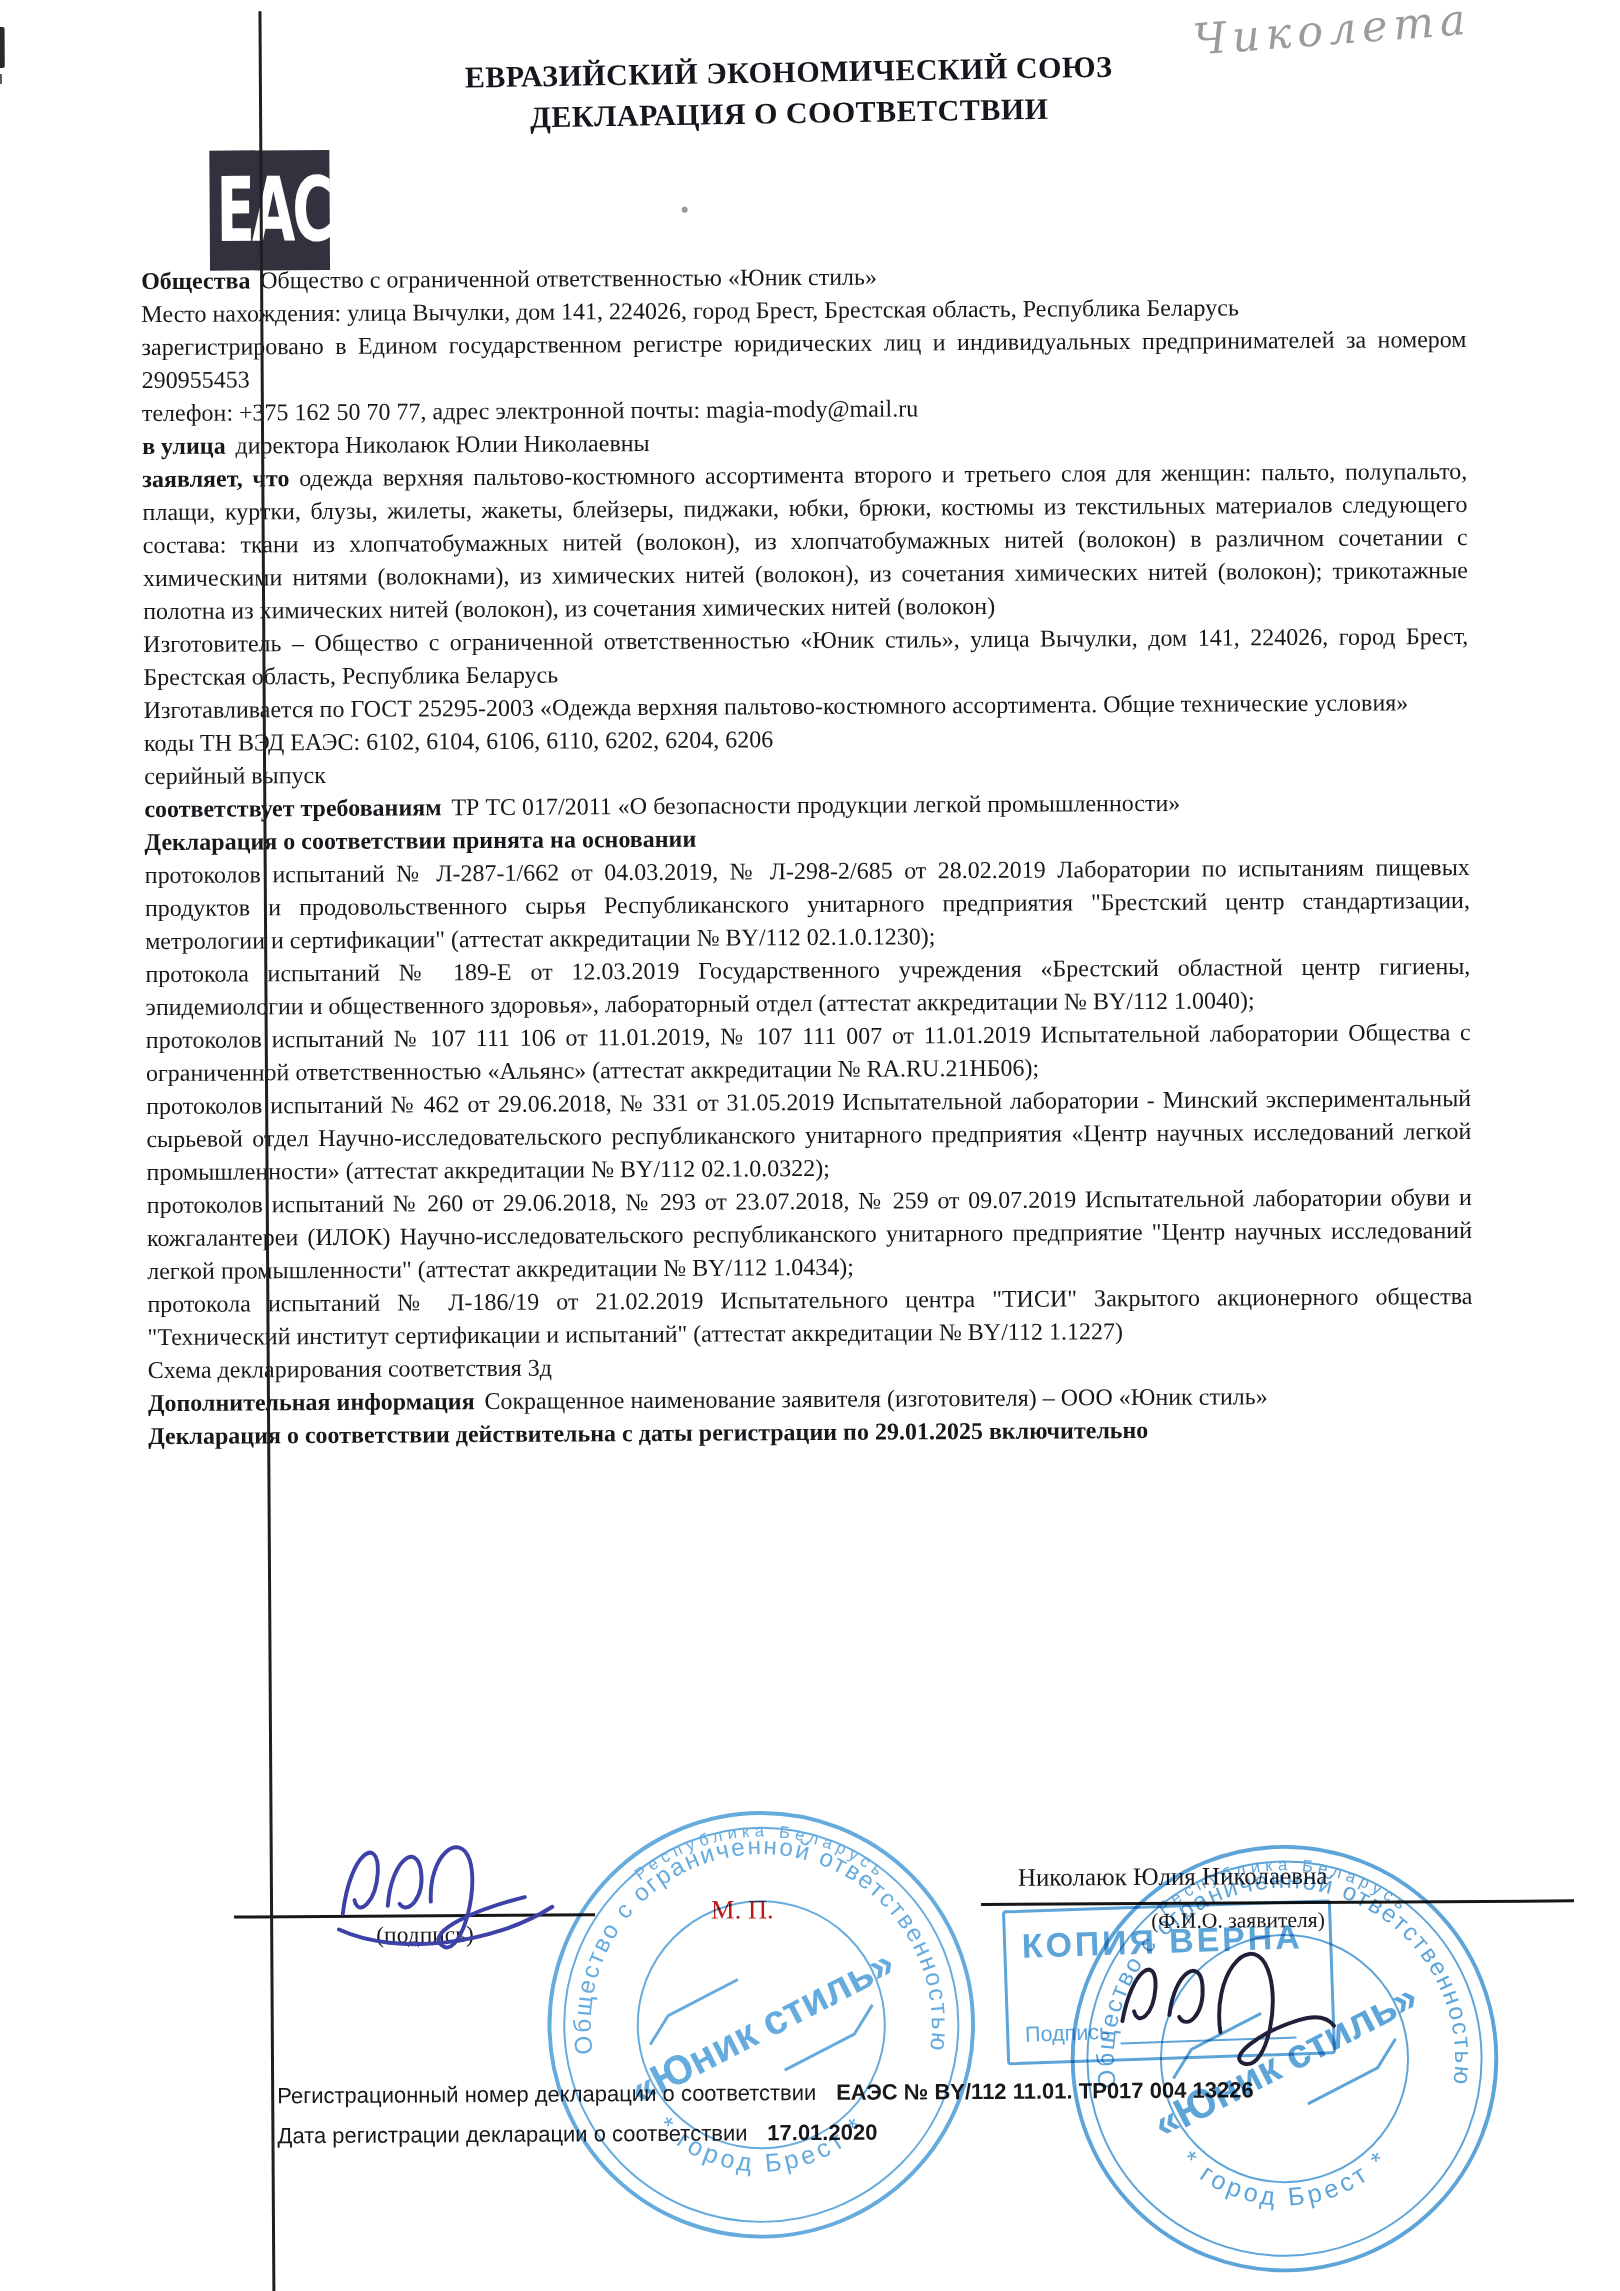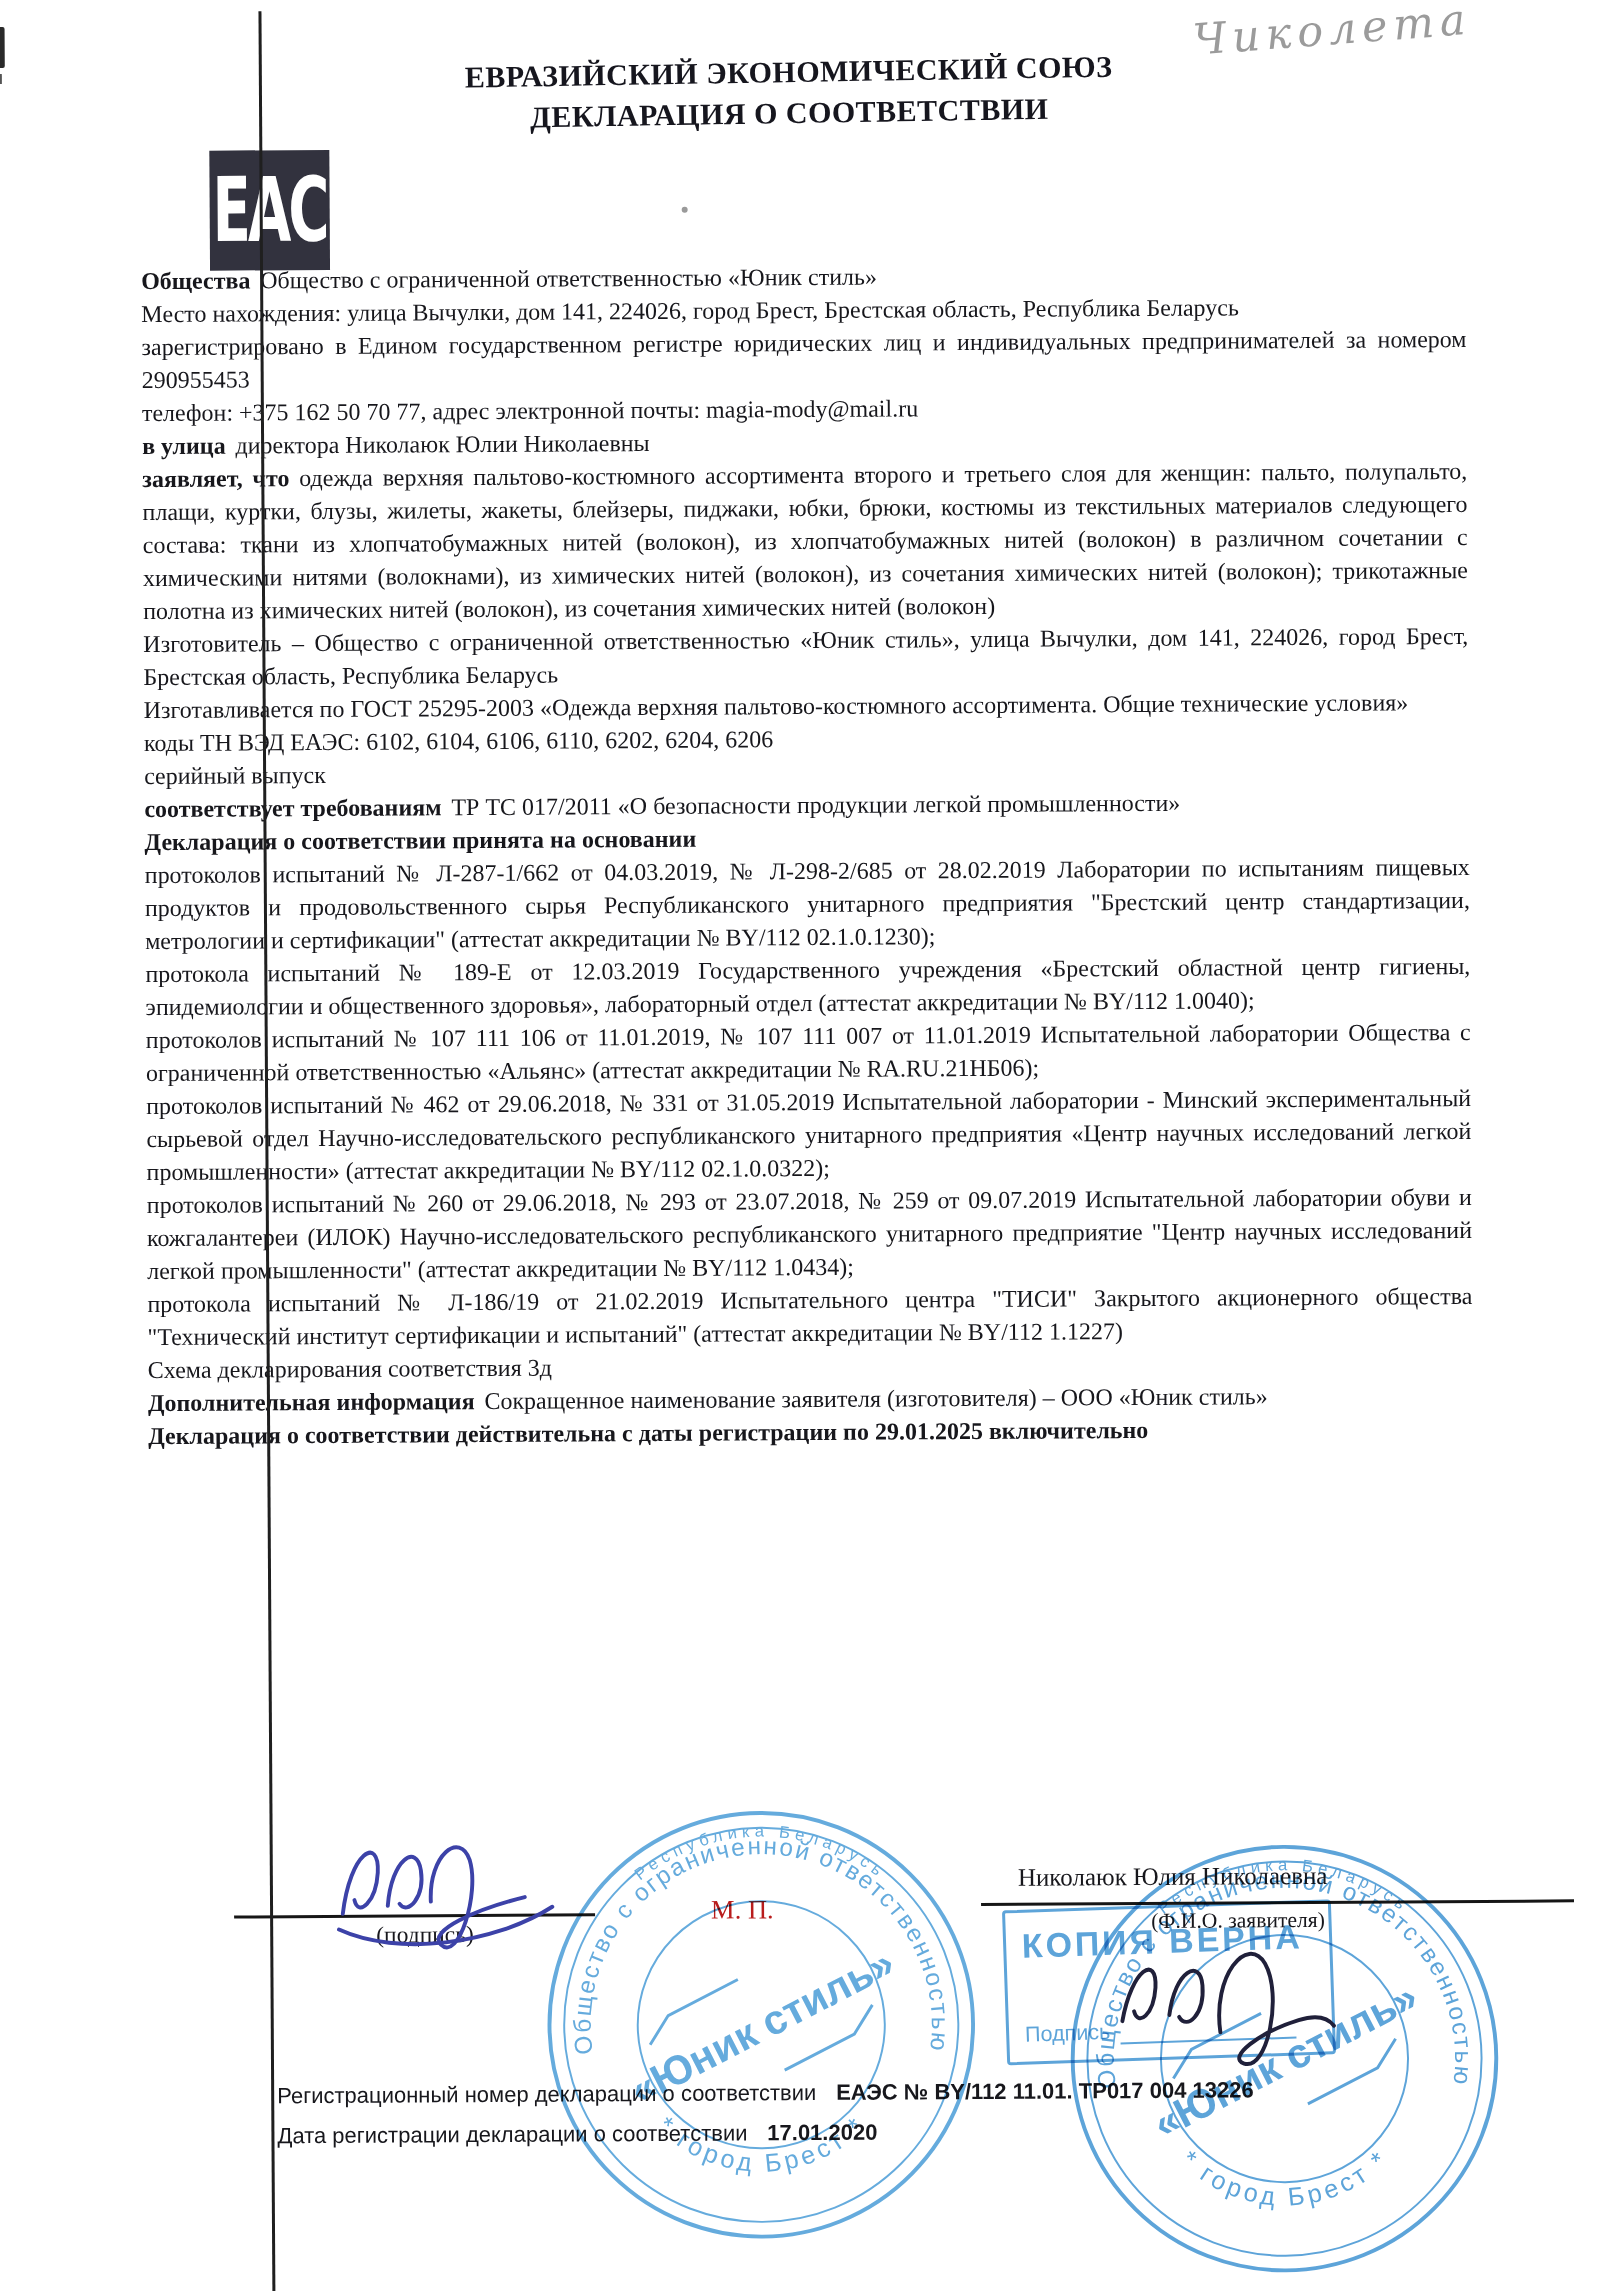--- a/index.html
+++ b/index.html
@@ -16,21 +16,21 @@
   .vline{position:absolute;left:264px;top:7.8px;width:2.9px;height:2284px;background:#1f1f1f;z-index:6;}
   
   .handwriting{
     position:absolute;left:1198px;top:5.9px;width:323px;
     font-family:"DejaVu Serif", serif;font-style:italic;font-size:43px;
     color:#9b9b9b;transform:rotate(-4deg);letter-spacing:5.9px;z-index:3;
   }
   
   .eac{
     position:absolute;left:214px;top:147px;width:120px;height:120px;
-    background:#32323e;display:flex;align-items:center;justify-content:center;z-index:2;
+    background:#32323e;display:flex;align-items:center;justify-content:flex-end;z-index:2;
   }
   .eac span{
     font-family:"DejaVu Sans", sans-serif;font-weight:800;font-size:55px;color:#ffffff;
     letter-spacing:-2.9px;transform:scale(1.02,1.62);display:block;line-height:1;
   }
   .title{
     position:absolute;left:794px;top:51px;transform:translateX(-50%) rotate(-0.6deg);
     text-align:center;font-weight:bold;font-size:30px;letter-spacing:0.5px;color:#16161e;
     white-space:nowrap;z-index:2;line-height:41px;
   }

